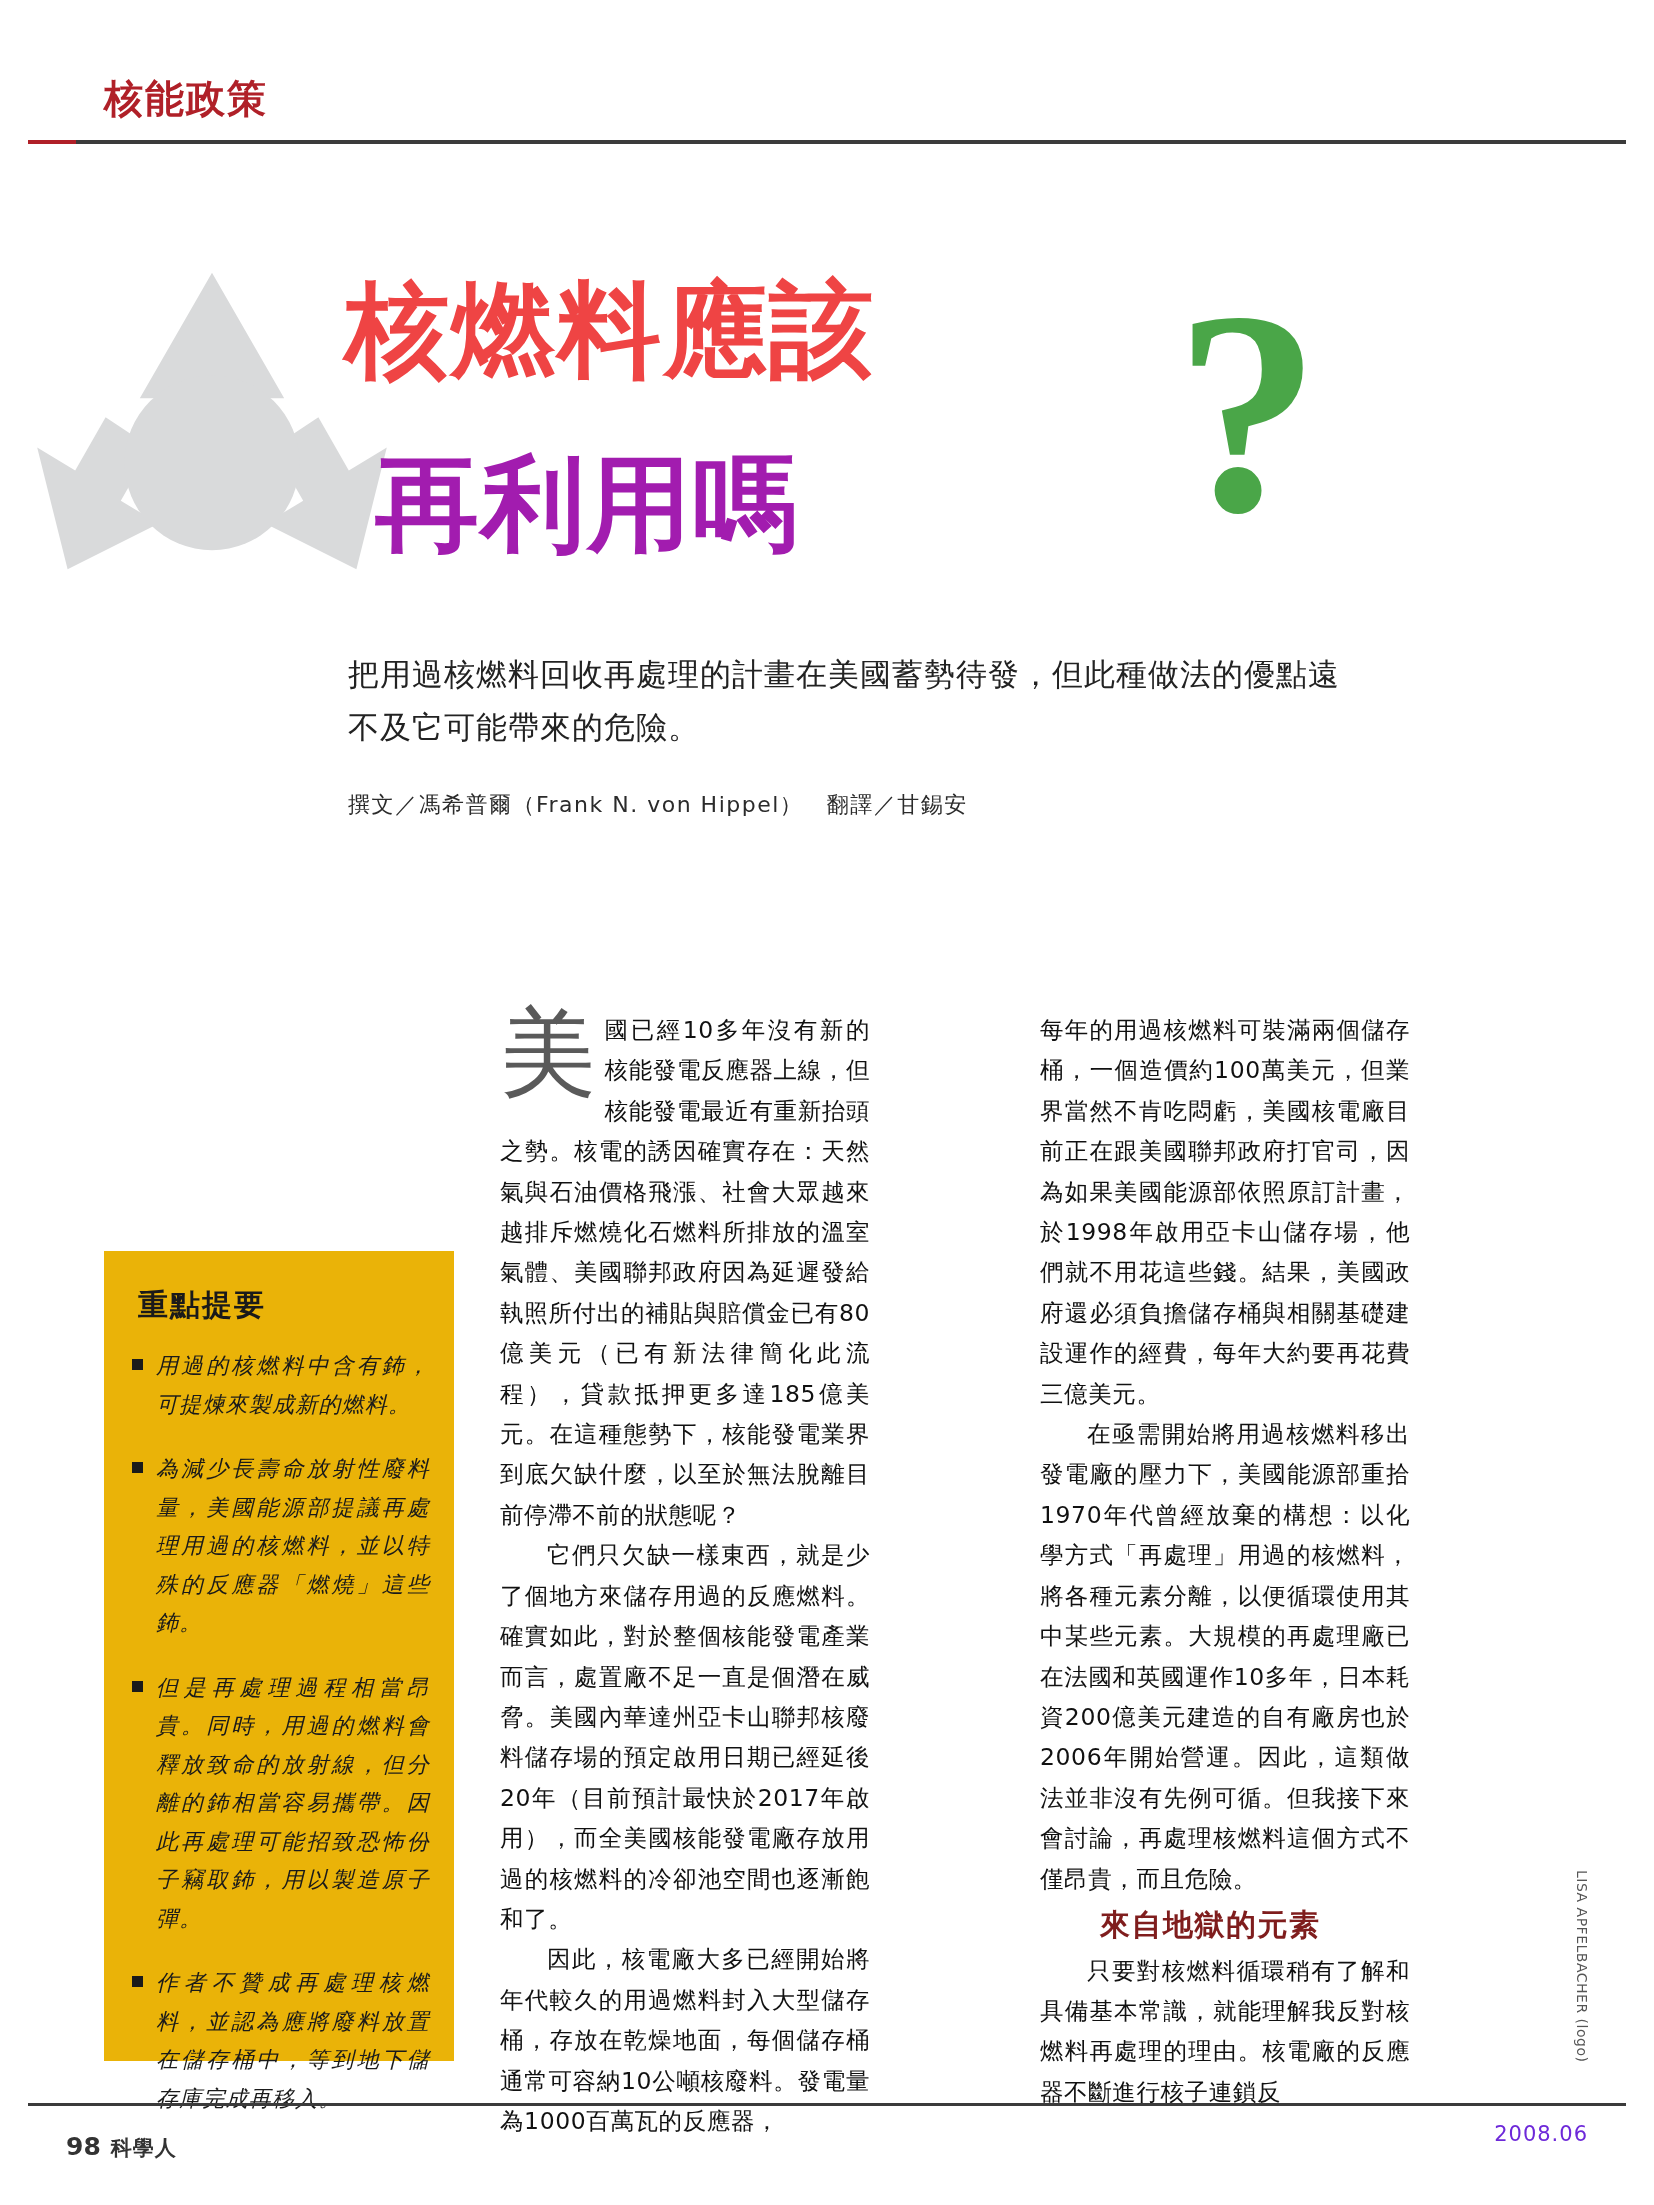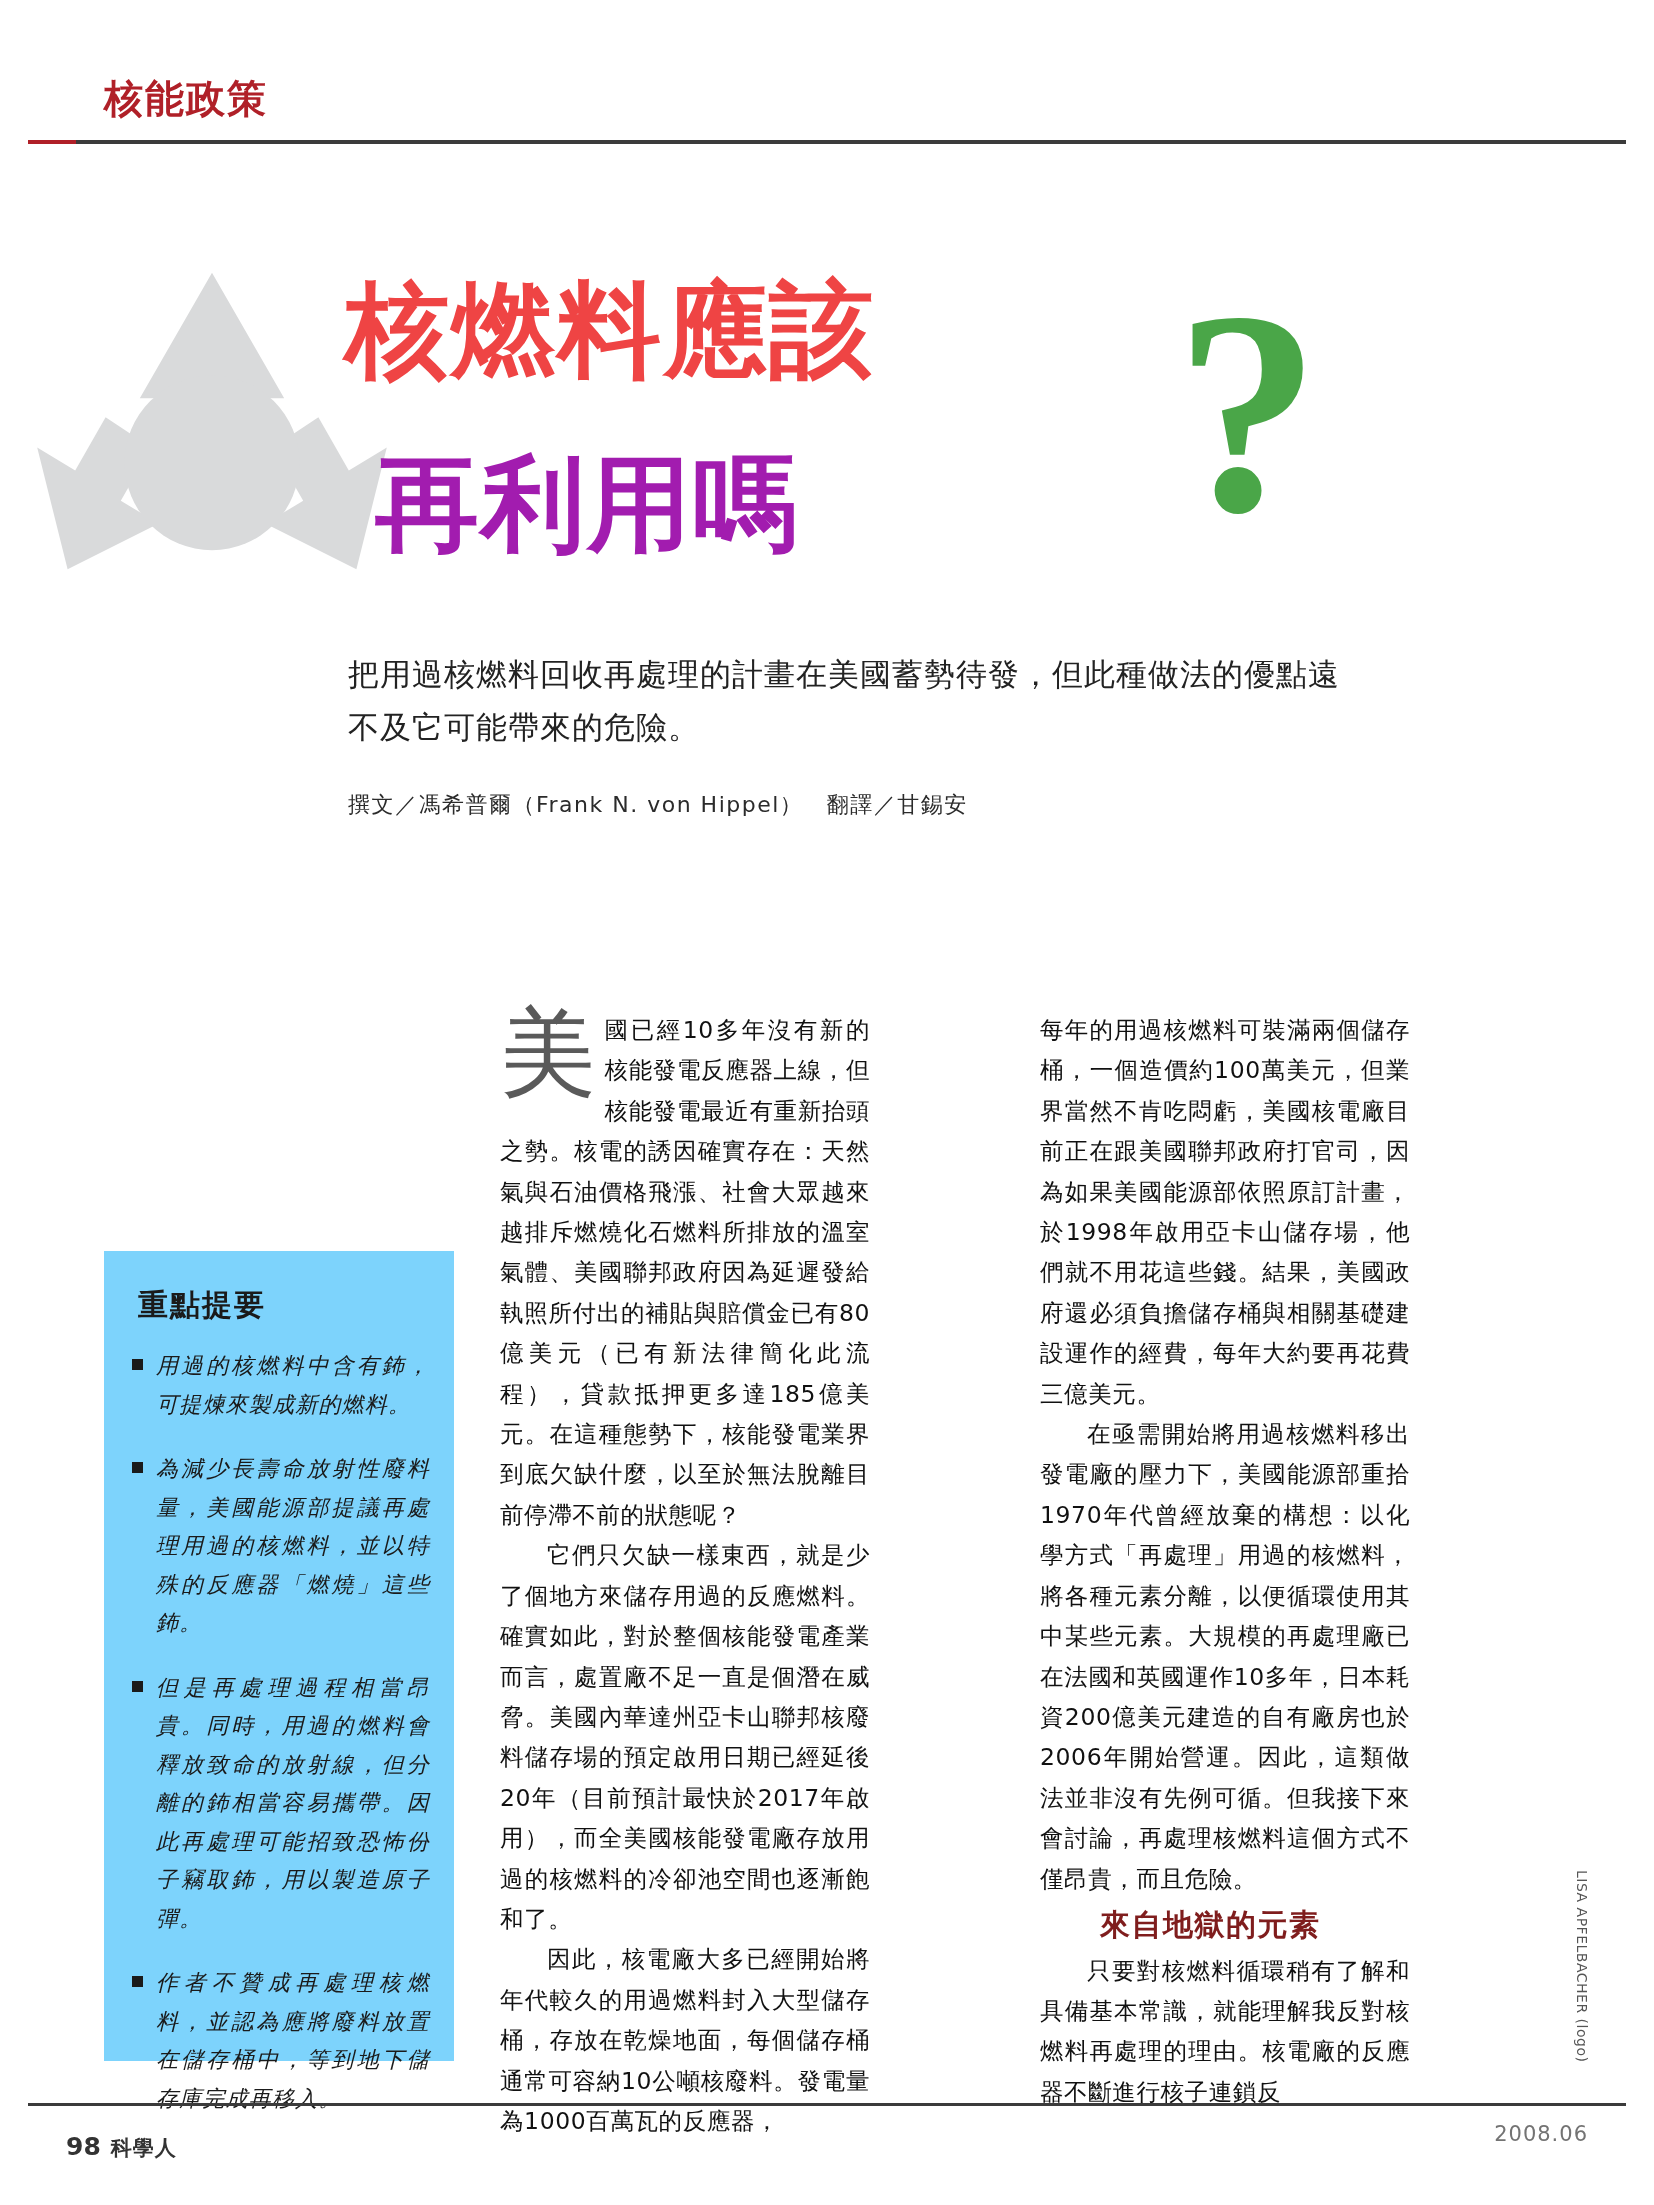--- a/index.html
+++ b/index.html
@@ -111,21 +111,21 @@
     letter-spacing: 1.5px;
   }
 
   
   .keybox {
     position: absolute;
     left: 104px;
     top: 1251px;
     width: 350px;
     height: 810px;
-    background: #7dd3fc;
+    background: #eab308;
   }
   .keybox-title {
     position: absolute;
     left: 34px;
     top: 34px;
     font-size: 30px;
     font-weight: bold;
     color: #1a1a1a;
     letter-spacing: 2px;
   }
@@ -228,21 +228,21 @@
     font-size: 21px;
     font-weight: bold;
     margin-left: 10px;
     letter-spacing: 1px;
   }
   .date {
     position: absolute;
     right: 66px;
     top: 2122px;
     font-size: 21px;
-    color: #737373;
+    color: #6d28d9;
     letter-spacing: 1px;
   }
 </style>
 </head>
 <body>
 
 <div class="page">
 
   <div class="category-label">核能政策</div>
   <div class="rule-top"></div>

